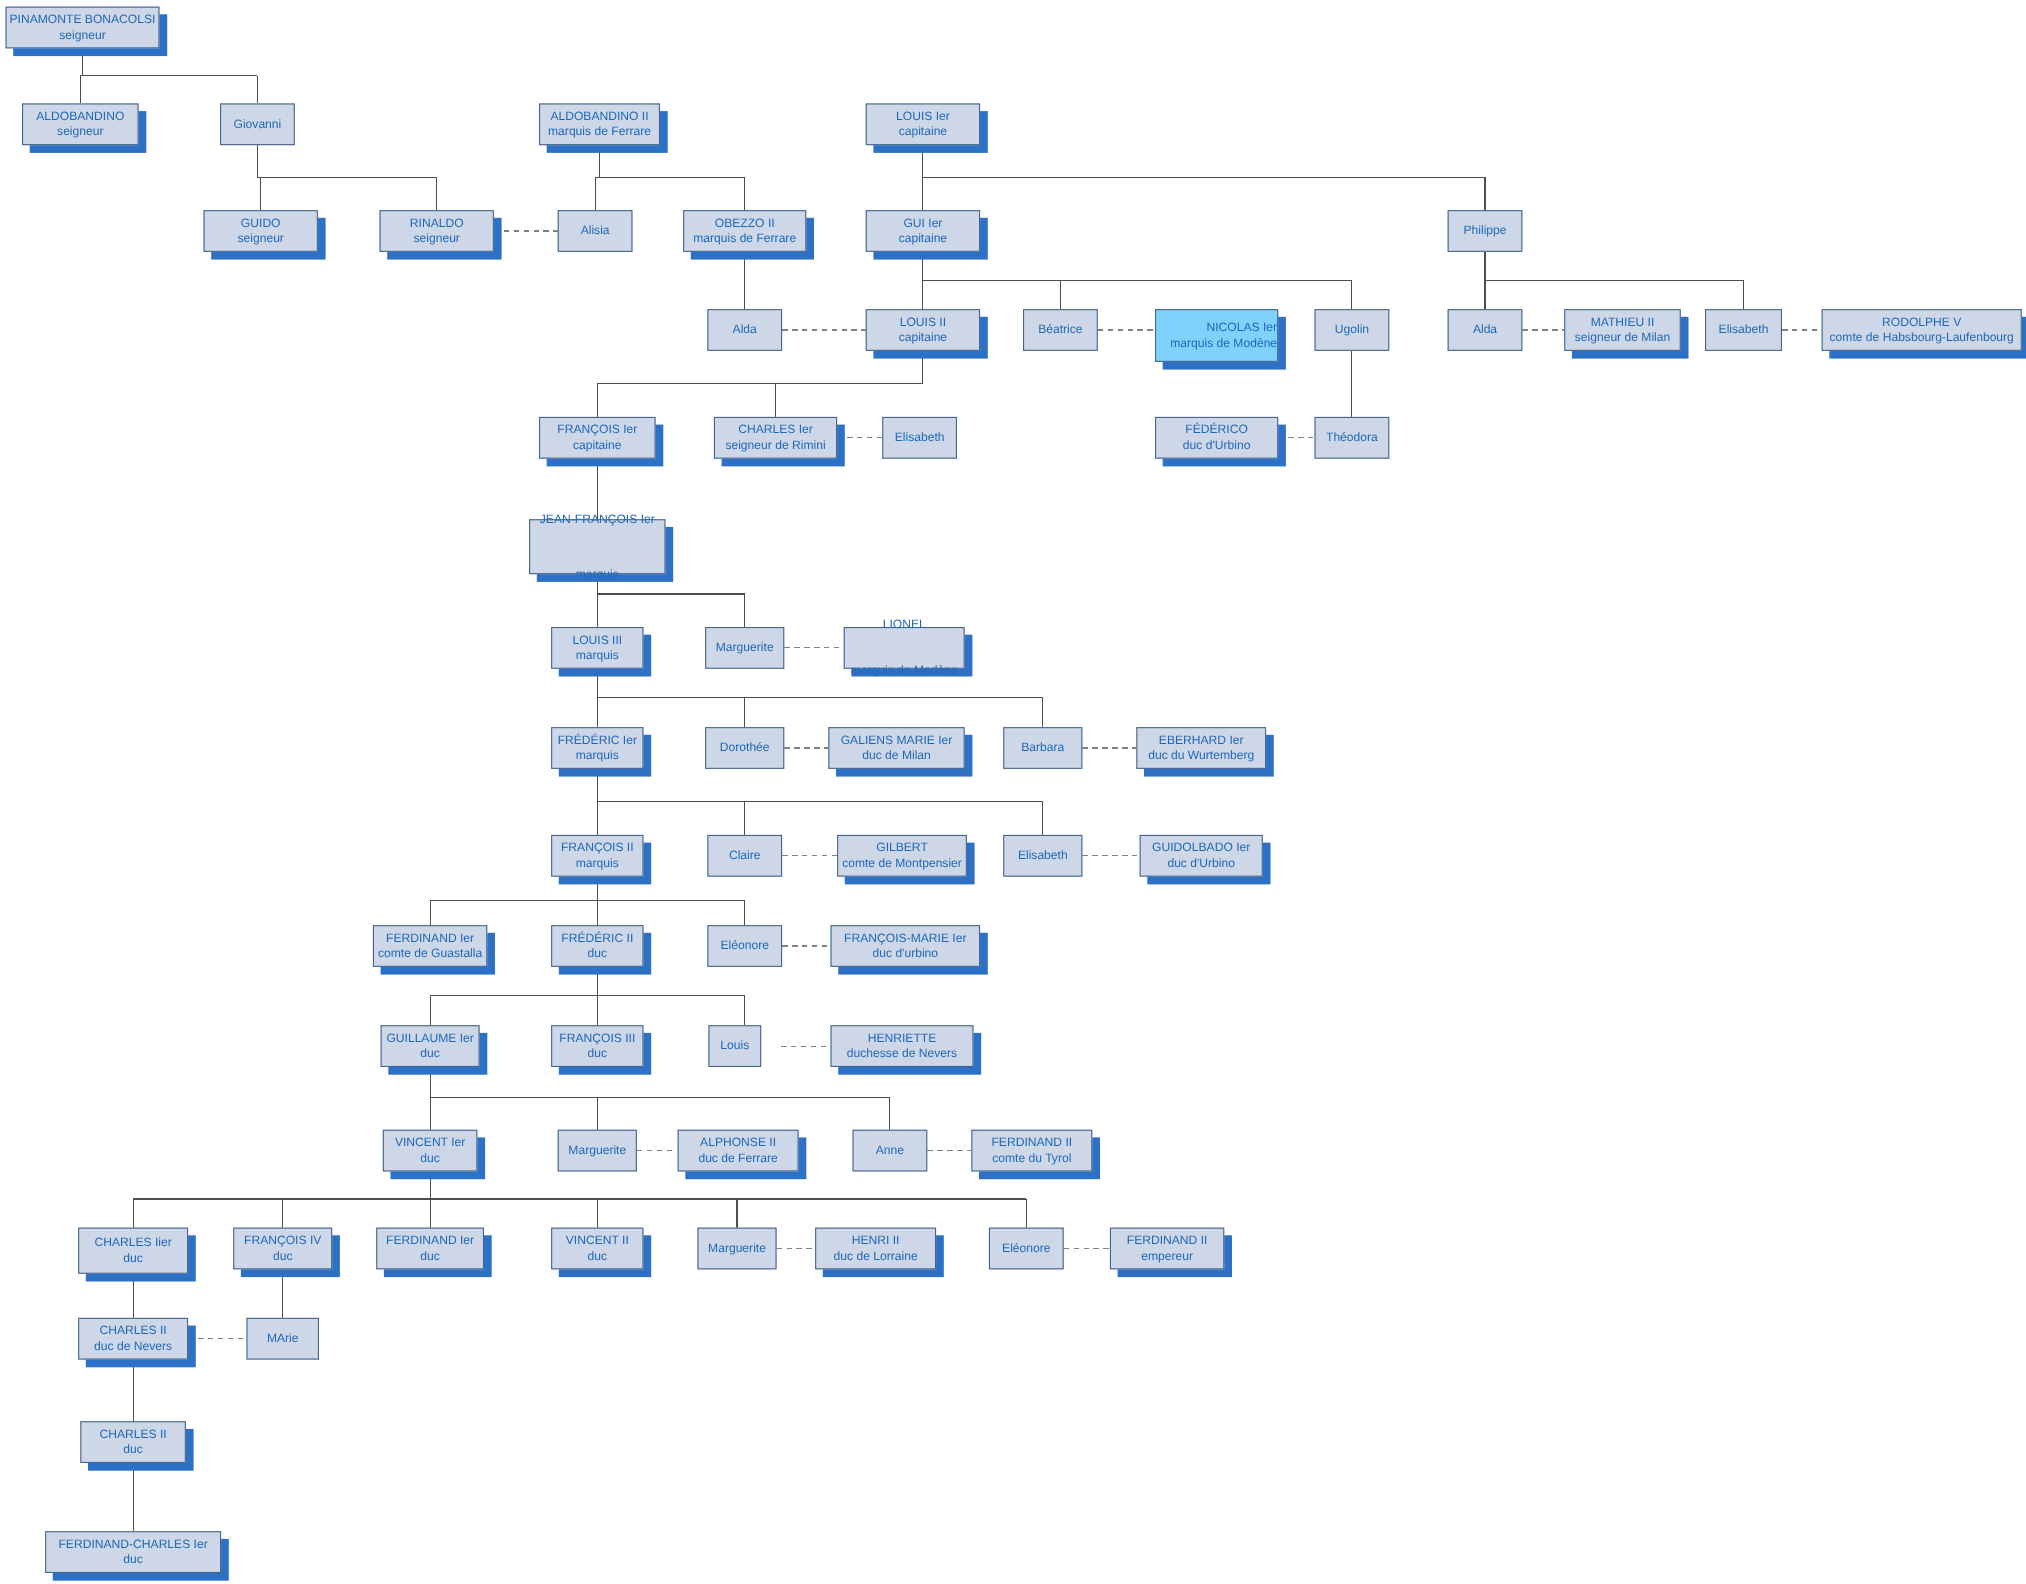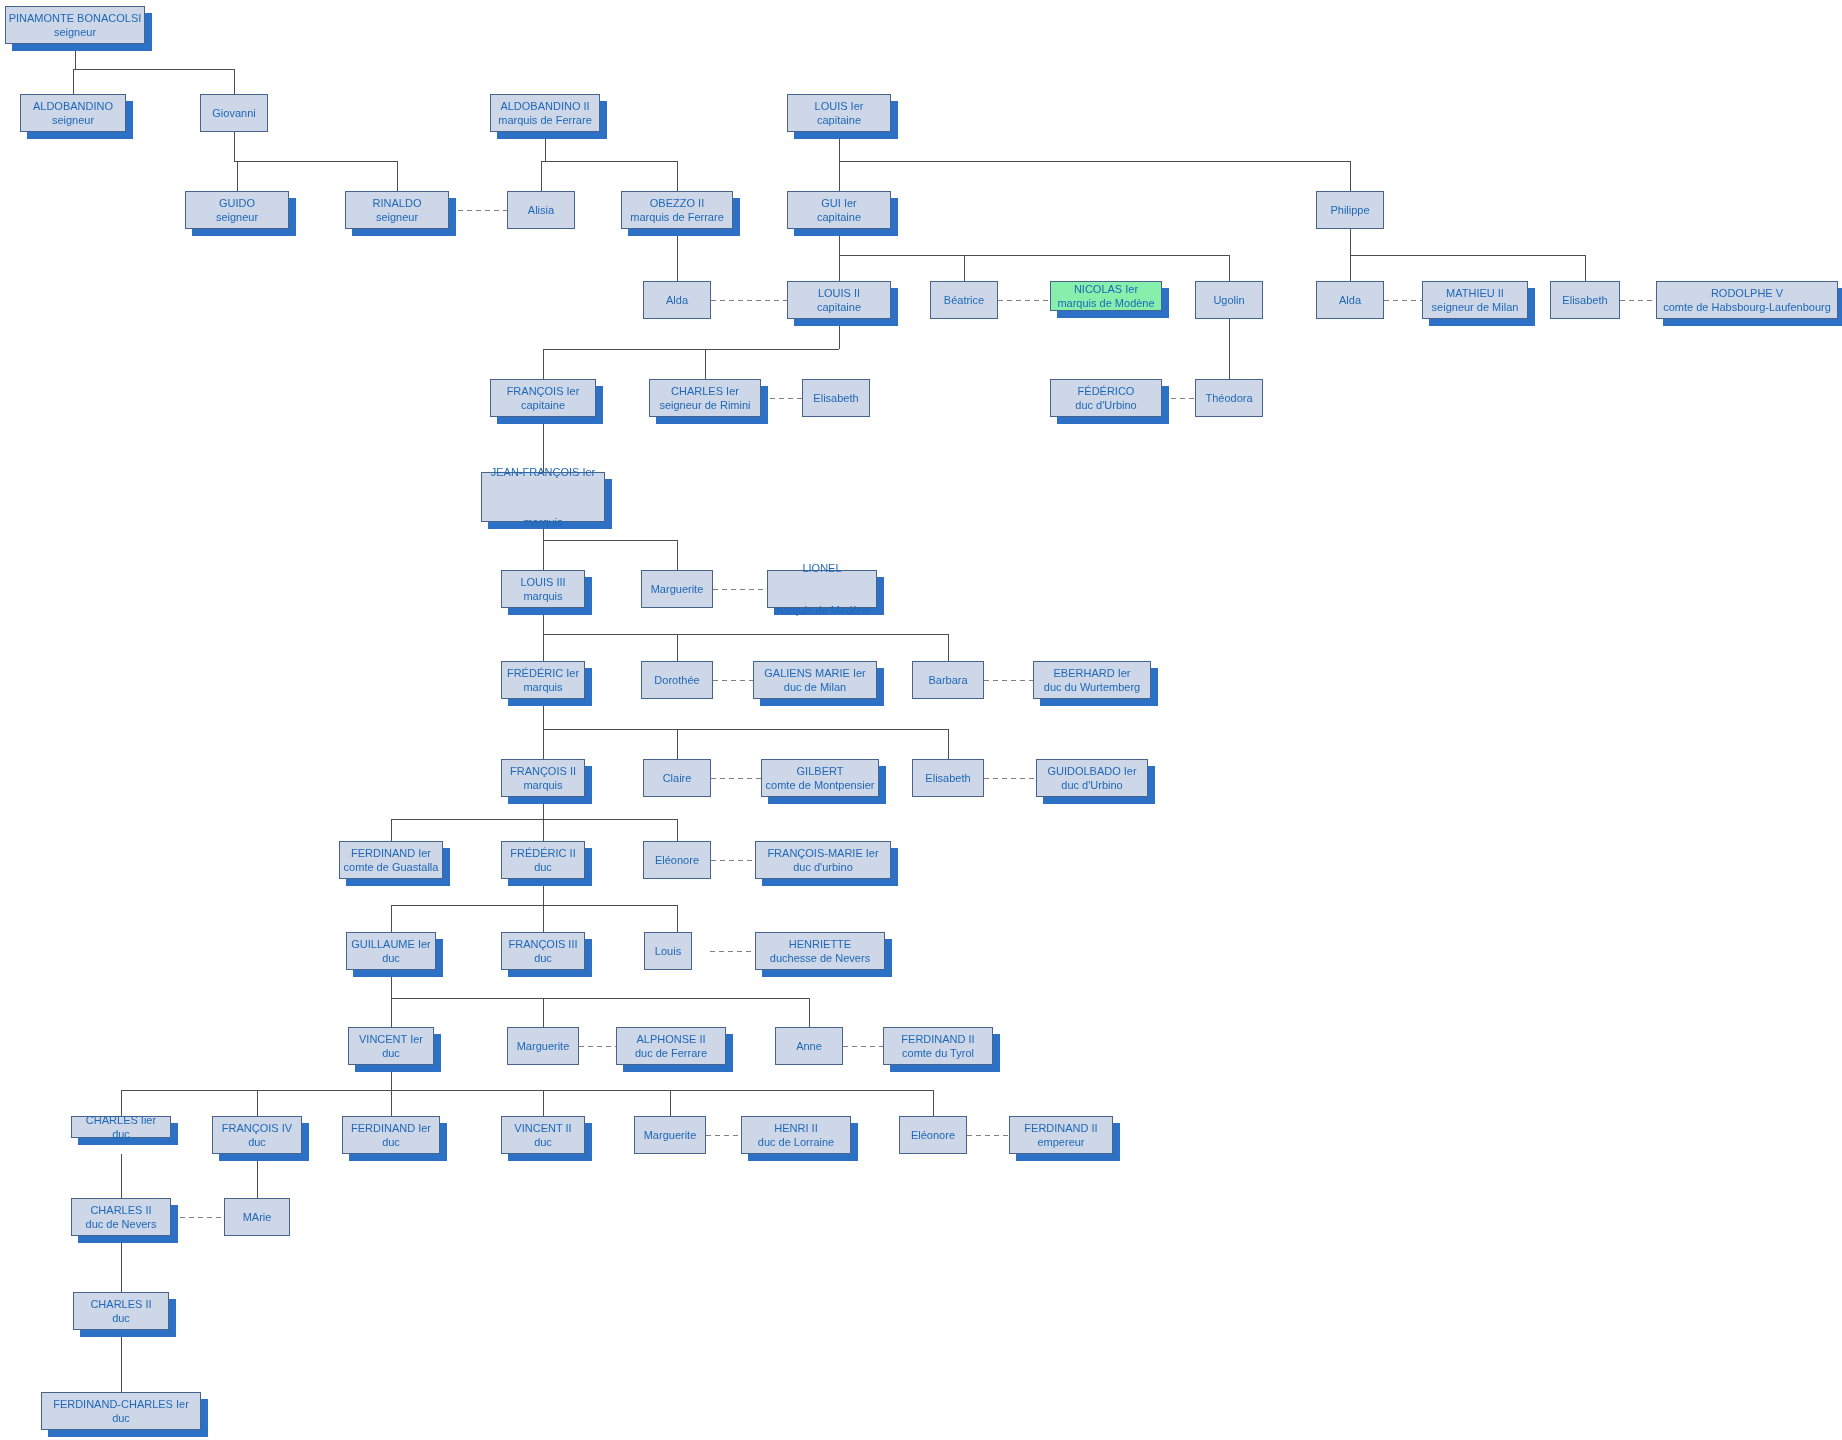--- a/index.html
+++ b/index.html
@@ -172,21 +172,21 @@
     <div class="node" style="left: 643px; top: 281px; width: 68px; height: 38px; background: rgb(205, 215, 231); border-color: rgb(70, 100, 140); color: rgb(31, 104, 184);">
       <div class="person-name">Alda</div>
     </div>
     <div class="node shadow" style="left: 787px; top: 281px; width: 104px; height: 38px; background: rgb(205, 215, 231); border-color: rgb(70, 100, 140); color: rgb(31, 104, 184); box-shadow: rgb(45, 113, 198) 7px 7px 0px;">
       <div class="person-name">LOUIS II</div>
       <div class="person-title">capitaine</div>
     </div>
     <div class="node" style="left: 930px; top: 281px; width: 68px; height: 38px; background: rgb(205, 215, 231); border-color: rgb(70, 100, 140); color: rgb(31, 104, 184);">
       <div class="person-name">Béatrice</div>
     </div>
-    <div class="node shadow" style="left: 1050px; top: 281px; width: 112px; height: 30px; background: #86efac; border-color: rgb(70, 100, 140); color: rgb(31, 104, 184); box-shadow: rgb(45, 113, 198) 7px 7px 0px;">
+    <div class="node shadow" style="left: 1050px; top: 281px; width: 112px; height: 48px; background: #7dd3fc; border-color: rgb(70, 100, 140); color: rgb(31, 104, 184); box-shadow: rgb(45, 113, 198) 7px 7px 0px; align-items: flex-end;">
       <div class="person-name">NICOLAS Ier</div>
       <div class="person-title">marquis de Modène</div>
     </div>
     <div class="node" style="left: 1195px; top: 281px; width: 68px; height: 38px; background: rgb(205, 215, 231); border-color: rgb(70, 100, 140); color: rgb(31, 104, 184);">
       <div class="person-name">Ugolin</div>
     </div>
     <div class="node" style="left: 1316px; top: 281px; width: 68px; height: 38px; background: rgb(205, 215, 231); border-color: rgb(70, 100, 140); color: rgb(31, 104, 184);">
       <div class="person-name">Alda</div>
     </div>
     <div class="node shadow" style="left: 1422px; top: 281px; width: 106px; height: 38px; background: rgb(205, 215, 231); border-color: rgb(70, 100, 140); color: rgb(31, 104, 184); box-shadow: rgb(45, 113, 198) 7px 7px 0px;">
@@ -310,21 +310,21 @@
       <div class="person-name">ALPHONSE II</div>
       <div class="person-title">duc de Ferrare</div>
     </div>
     <div class="node" style="left: 775px; top: 1027px; width: 68px; height: 38px; background: rgb(205, 215, 231); border-color: rgb(70, 100, 140); color: rgb(31, 104, 184);">
       <div class="person-name">Anne</div>
     </div>
     <div class="node shadow" style="left: 883px; top: 1027px; width: 110px; height: 38px; background: rgb(205, 215, 231); border-color: rgb(70, 100, 140); color: rgb(31, 104, 184); box-shadow: rgb(45, 113, 198) 7px 7px 0px;">
       <div class="person-name">FERDINAND II</div>
       <div class="person-title">comte du Tyrol</div>
     </div>
-    <div class="node shadow" style="left: 71px; top: 1116px; width: 100px; height: 22px; background: rgb(205, 215, 231); border-color: rgb(70, 100, 140); color: rgb(31, 104, 184); box-shadow: rgb(45, 113, 198) 7px 7px 0px;">
+    <div class="node shadow" style="left: 71px; top: 1116px; width: 100px; height: 42px; background: rgb(205, 215, 231); border-color: rgb(70, 100, 140); color: rgb(31, 104, 184); box-shadow: rgb(45, 113, 198) 7px 7px 0px;">
       <div class="person-name">CHARLES Iier</div>
       <div class="person-title">duc</div>
     </div>
     <div class="node shadow" style="left: 212px; top: 1116px; width: 90px; height: 38px; background: rgb(205, 215, 231); border-color: rgb(70, 100, 140); color: rgb(31, 104, 184); box-shadow: rgb(45, 113, 198) 7px 7px 0px;">
       <div class="person-name">FRANÇOIS IV</div>
       <div class="person-title">duc</div>
     </div>
     <div class="node shadow" style="left: 342px; top: 1116px; width: 98px; height: 38px; background: rgb(205, 215, 231); border-color: rgb(70, 100, 140); color: rgb(31, 104, 184); box-shadow: rgb(45, 113, 198) 7px 7px 0px;">
       <div class="person-name">FERDINAND Ier</div>
       <div class="person-title">duc</div>

